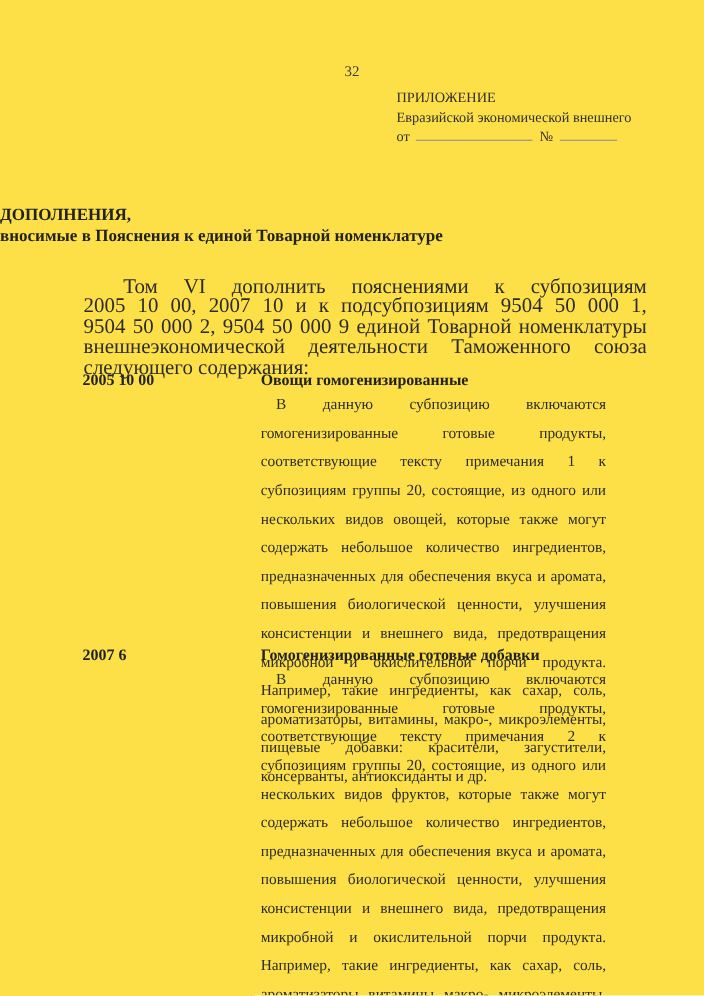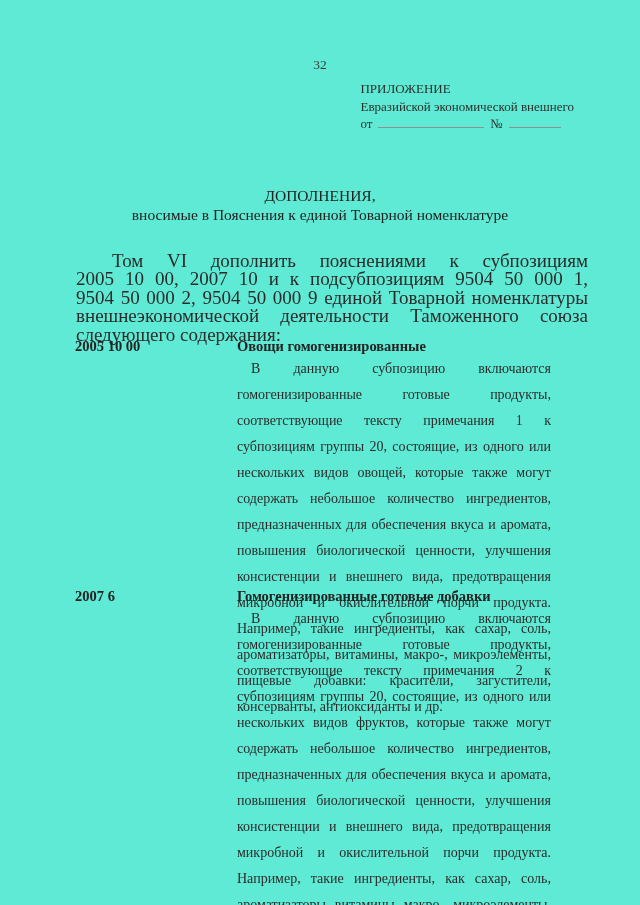--- a/index.html
+++ b/index.html
@@ -4,21 +4,21 @@
 <style>
   html, body {
     margin: 0;
     padding: 0;
     background: #ffffff;
   }
   .page {
     position: relative;
     width: 640px;
     height: 905px;
-    background: #5eead4;
+    background: #fde047;
     font-family: "Liberation Serif", "DejaVu Serif", serif;
     color: #262626;
     overflow: hidden;
   }
   .pagenum {
     position: absolute;
     top: 57px;
     left: 0;
     width: 100%;
     text-align: center;
@@ -42,22 +42,21 @@
     height: 12px;
     vertical-align: baseline;
   }
   .blank.date  { width: 106px; margin: 0 6px 0 6px; }
   .blank.num   { width: 52px;  margin: 0 0 0 6px; }
   .doc-title {
     position: absolute;
     top: 186px;
     left: 0;
     width: 100%;
-    text-align: center;
-    font-weight: normal;
+    font-weight: bold;
     font-size: 15.5px;
     line-height: 19px;
     color: #222222;
   }
   .intro {
     position: absolute;
     top: 252px;
     left: 76px;
     width: 512px;
     font-size: 19px;

